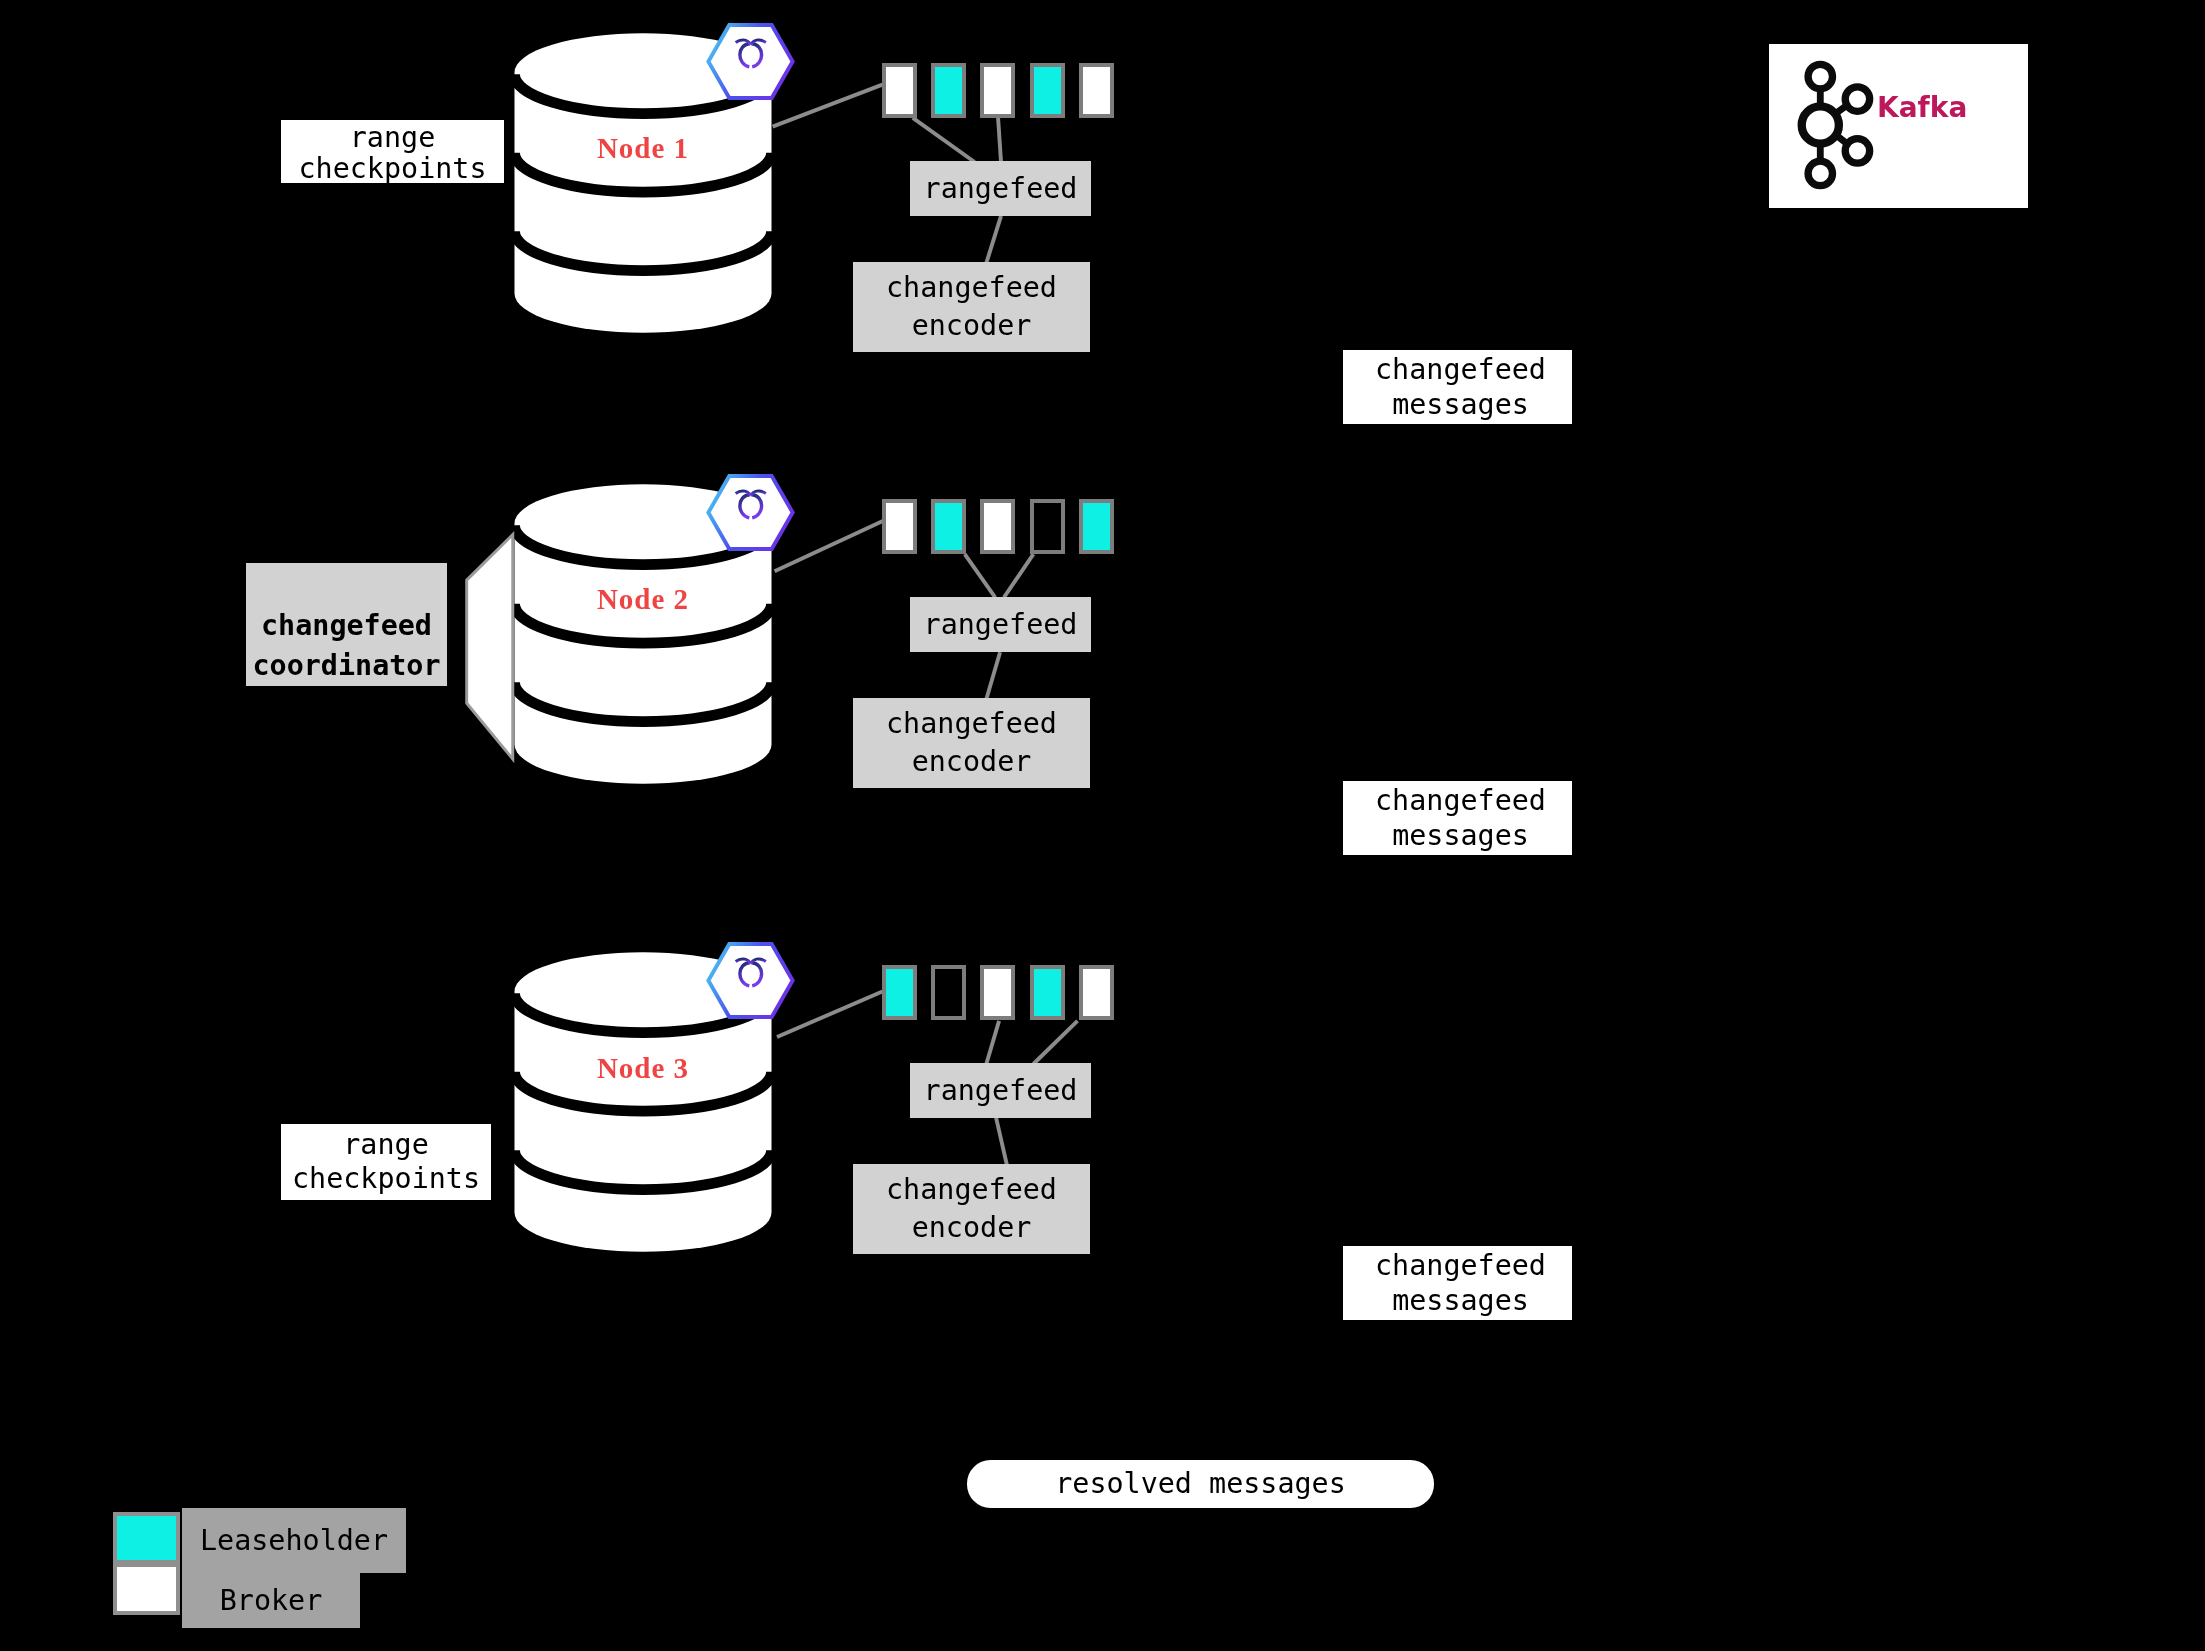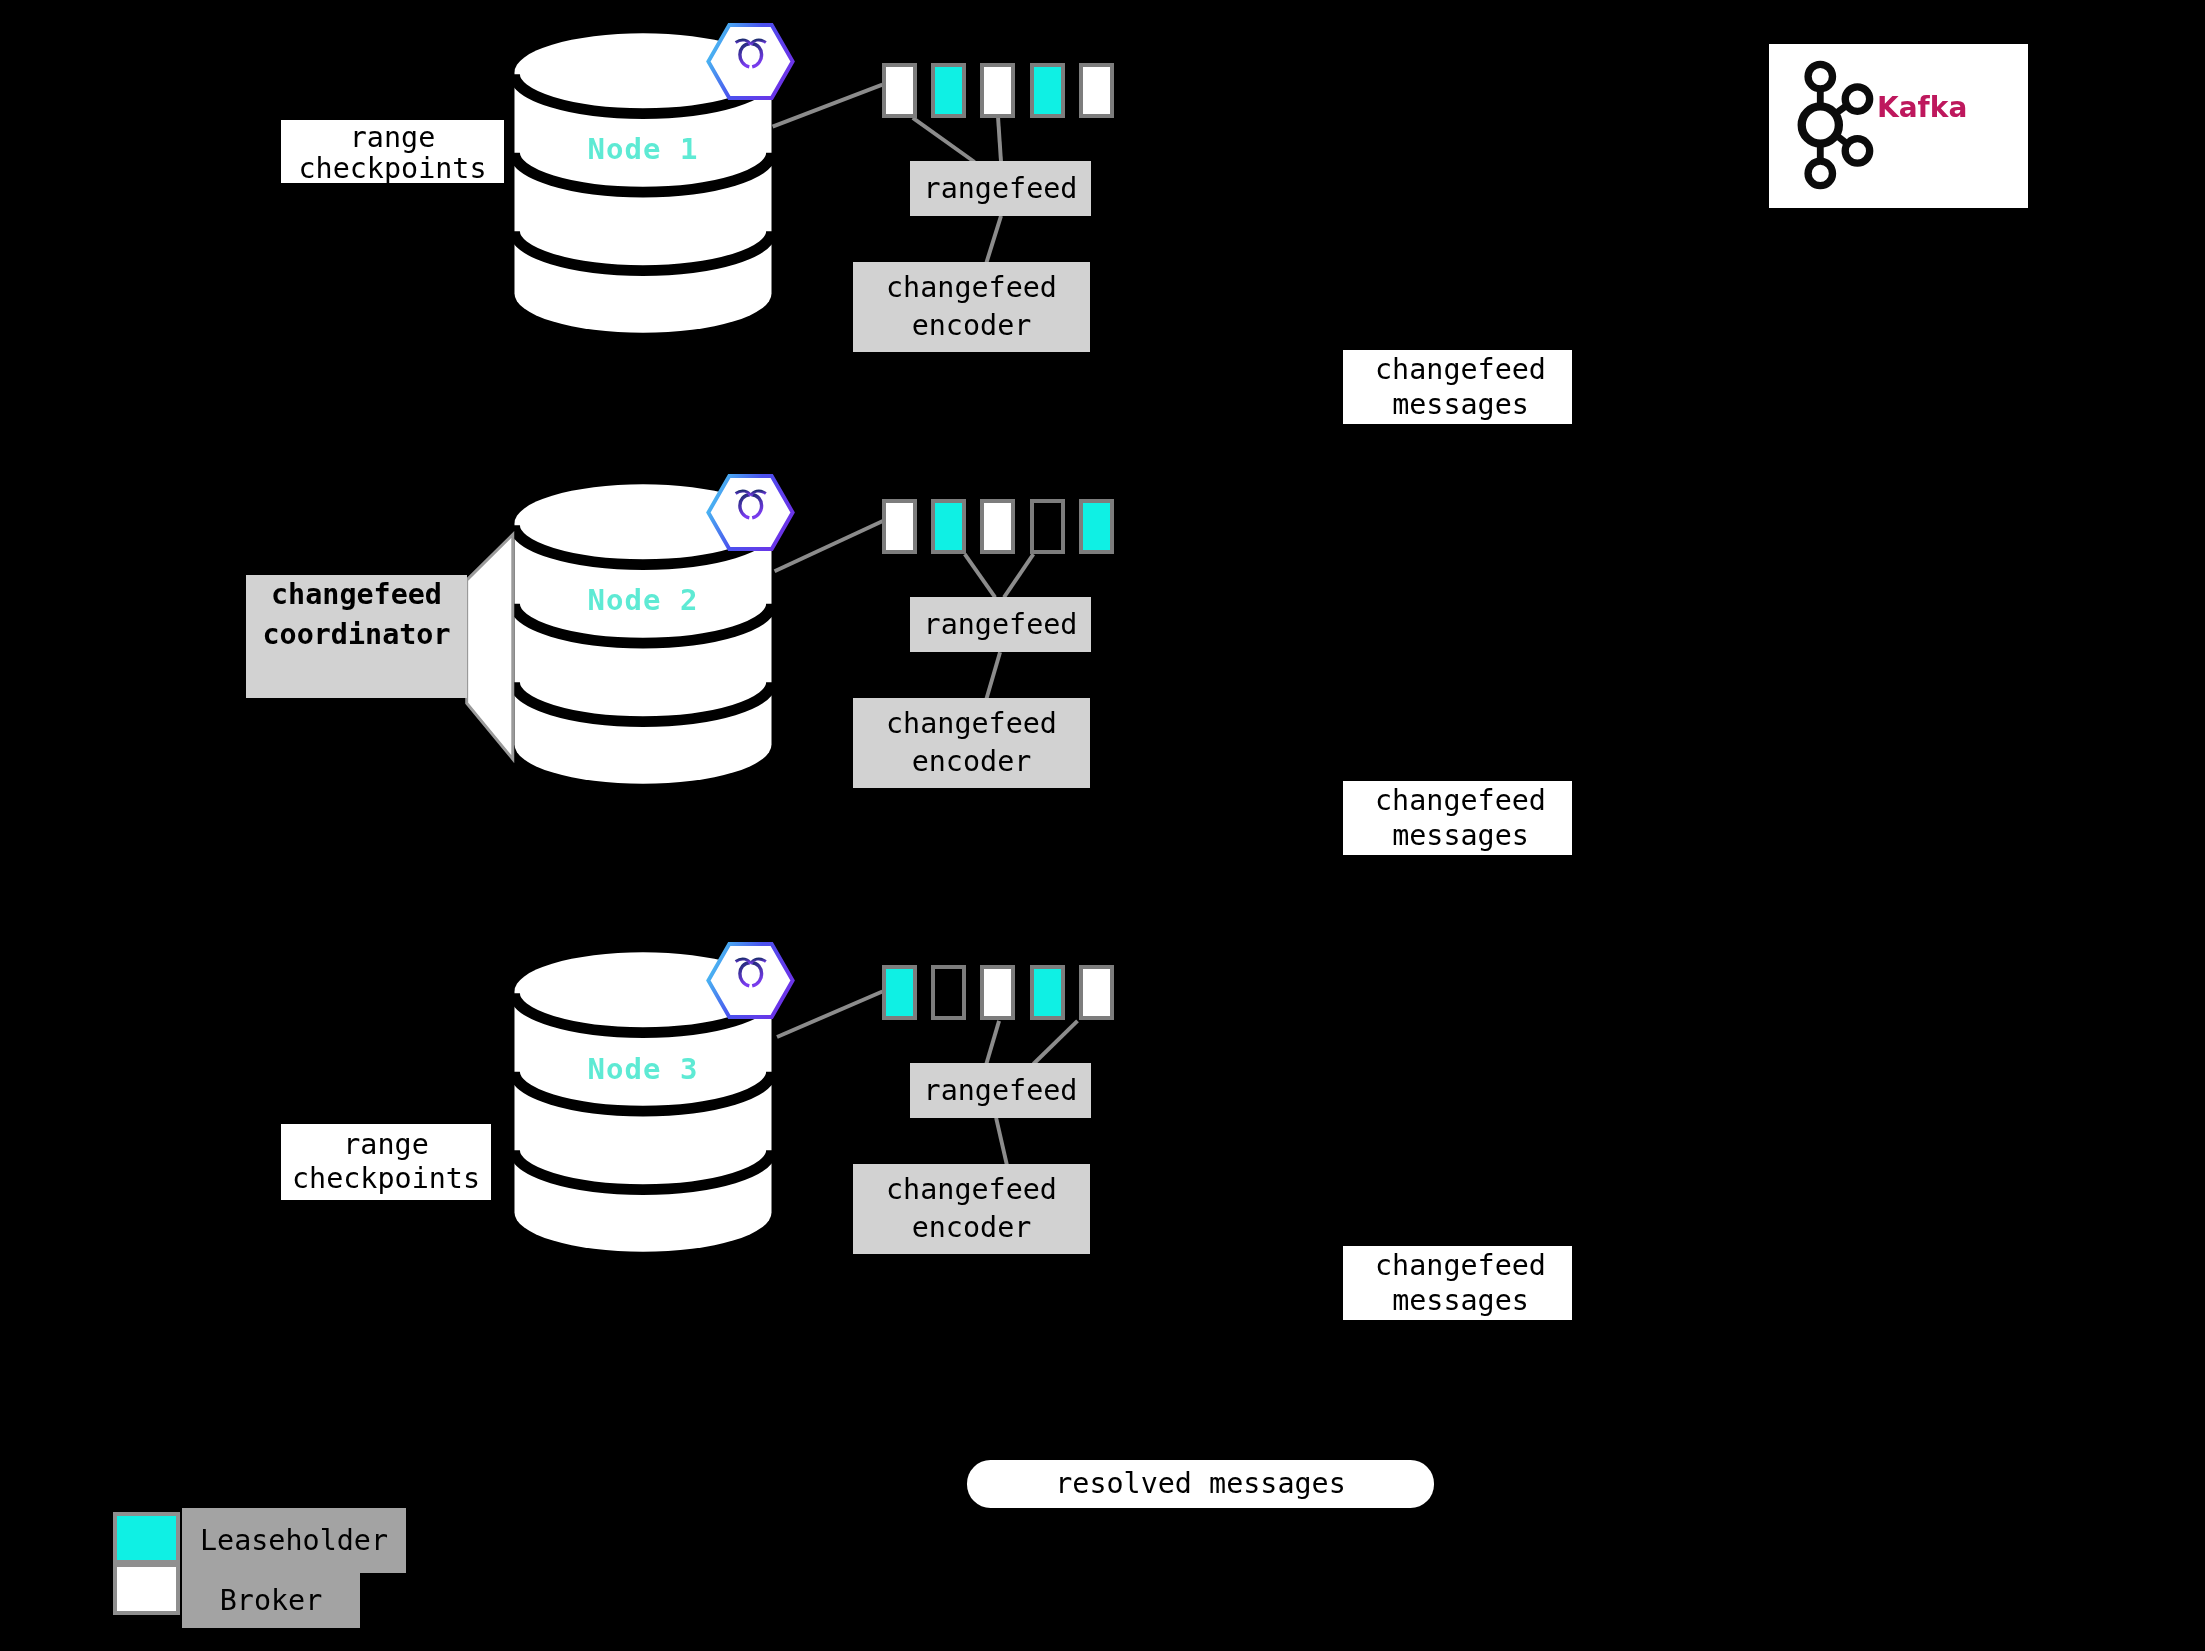--- a/index.html
+++ b/index.html
@@ -1,40 +1,40 @@
 <!DOCTYPE html>
 <html style="font-size:7.8px"><head>
 <meta charset="utf-8">
 <style>
   html,body{margin:0;padding:0;background:#000;}
   #canvas{position:relative;width:2205px;height:1652px;background:#000;overflow:hidden;
           font-family:"DejaVu Sans Mono","Liberation Mono",monospace;color:#000;}
   .abs{position:absolute;}
   .node-label{position:absolute;left:514px;width:258px;text-align:center;
-              font-weight:bold;font-size:29px;color:#5eead4;letter-spacing:1px;}
+              font-weight:bold;font-size:29px;color:#ef4444;letter-spacing:1px;font-family:Liberation Serif, serif;}
   
   .range-row{position:absolute;left:882px;display:flex;gap:14.2px;}
   .range-rect{width:35px;height:55px;border:4.4px solid #7d7d7d;box-sizing:border-box;}
   [data-fill="leaseholder"]{background:#0ff0e4;}
   [data-fill="replica"]{background:#ffffff;}
   [data-fill="none"]{background:transparent;}
   
   .gray-box{position:absolute;background:#d2d2d2;text-align:center;font-size:28.4px;}
   .rangefeed-box{left:910px;width:181px;height:55px;line-height:55px;}
   .encoder-box{left:853px;width:237px;height:90px;line-height:38px;
                display:flex;align-items:center;justify-content:center;padding:0 14.7px;box-sizing:border-box;}
   
   .white-box{position:absolute;background:#ffffff;text-align:center;font-size:28.4px;}
   .messages-box{left:1343px;width:223px;height:74px;line-height:35px;
                 display:flex;align-items:center;justify-content:center;padding-left:6px;}
   .messages-box .inner,.encoder-box .inner{width:176px;}
   .checkpoints-box{left:281px;width:223px;line-height:31px;overflow:hidden;padding-top:2px;box-sizing:border-box;}
-  .coordinator-box{position:absolute;left:246px;top:575px;width:221px;height:123px;background:#d2d2d2;
+  .coordinator-box{position:absolute;left:246px;top:563px;width:201px;height:123px;background:#d2d2d2;
                    font-weight:bold;font-size:28.4px;line-height:40px;text-align:center;
-                   display:flex;align-items:flex-start;justify-content:center;}
+                   display:flex;align-items:flex-end;justify-content:center;}
   .coordinator-box .inner{width:196px;}
   
   .kafka-box{position:absolute;left:1769px;top:44px;width:259px;height:164px;background:#fff;}
   .kafka-wordmark{position:absolute;left:108px;top:47px;font-family:"DejaVu Sans","Liberation Sans",sans-serif;
                   font-weight:bold;font-size:28px;color:#be185d;text-align:center;}
   .broker-bar{position:absolute;left:1741px;top:212px;width:316px;height:1129px;background:#c9c9c9;}
   .broker{position:absolute;left:30px;width:260px;height:126px;background:#fff;border-radius:34px;
           text-align:center;font-size:26.5px;display:flex;align-items:center;justify-content:center;}
   
   .resolved-pill{left:967px;top:1460px;width:467px;height:48px;line-height:48px;border-radius:23.5px;}

